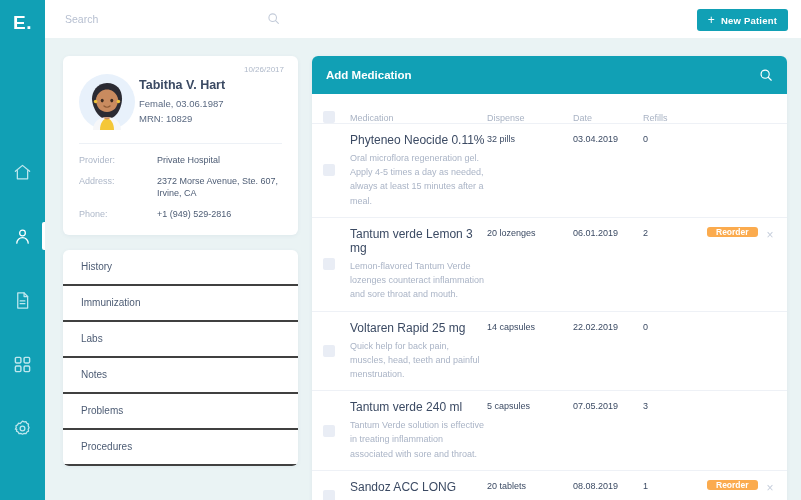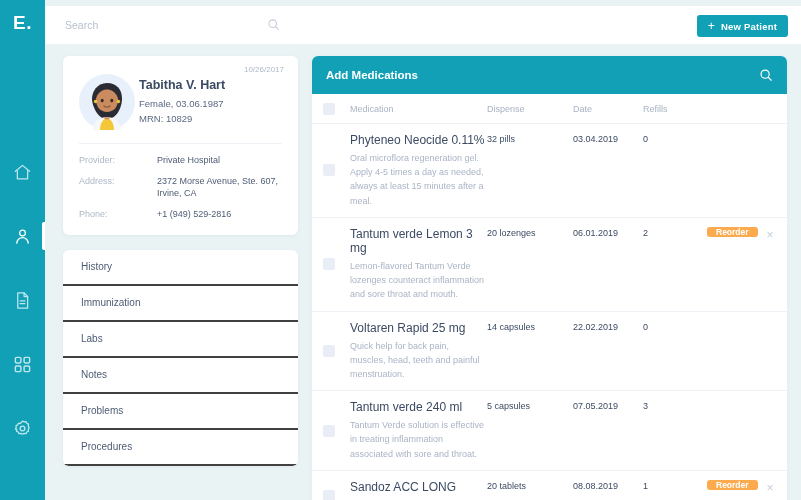--- a/index.html
+++ b/index.html
@@ -26,21 +26,21 @@
     margin-bottom: 22px;
   }
   .rail-item svg { width: 19px; height: 19px; display: block; }
   .rail-item.active::after {
     content: ""; position: absolute; right: 0; top: 7px;
     width: 3px; height: 28px; background: #ffffff; border-radius: 2px 0 0 2px;
   }
 
   
   .topbar {
-    position: absolute; left: 45px; top: 6px; width: 756px; height: 38px;
+    position: absolute; left: 45px; top: 0; width: 756px; height: 38px;
     background: #ffffff; display: flex; align-items: center;
   }
   .search-wrap {
     position: relative; margin-left: 20px; width: 215px; height: 38px;
     display: flex; align-items: center;
   }
   .search-input {
     border: none; outline: none; background: transparent;
     font-family: "Liberation Sans", sans-serif; font-size: 10.5px;
     color: #6b7b92; width: 190px;
@@ -96,21 +96,21 @@
     box-shadow: 0 1px 4px rgba(70,100,130,.07); overflow: hidden;
   }
   .panel-head {
     height: 38px; background: #11a0b5; display: flex; align-items: center;
     padding: 0 14px; justify-content: space-between;
   }
   .panel-title { color: #ffffff; font-size: 11.5px; font-weight: bold; }
   .panel-search svg { width: 14px; height: 14px; display: block; }
 
   .thead {
-    display: flex; align-items: center; height: 30px;
+    display: flex; align-items: flex-end; height: 30px;
     padding: 0 14px 0 11px; border-bottom: 1px solid #eef1f6;
     font-size: 9px; color: #a9b3c4;
   }
   .chkbox {
     width: 12px; height: 12px; flex: 0 0 12px; border-radius: 2px;
     background: #e9edf5; cursor: pointer;
   }
   .col-med  { flex: 0 0 152px; padding-left: 15px; }
   .col-disp { flex: 0 0 86px; }
   .col-date { flex: 0 0 70px; }
@@ -274,21 +274,21 @@
       <div class="nav-item">
         <span>Procedures</span>
       </div>
     </div>
 
   </div>
 
   <div class="panel">
 
     <div class="panel-head">
-      <div class="panel-title">Add Medications</div>
+      <div class="panel-title">Add Medication</div>
       <span class="panel-search">
         <svg viewBox="0 0 24 24" fill="none" stroke="#ffffff" stroke-width="2" stroke-linecap="round">
           <circle cx="10.5" cy="10.5" r="7"></circle>
             <path d="M15.8 15.8L21 21"></path>
         </svg>
       </span>
     </div>
 
     <div class="thead">
       <span class="chkbox"></span>

